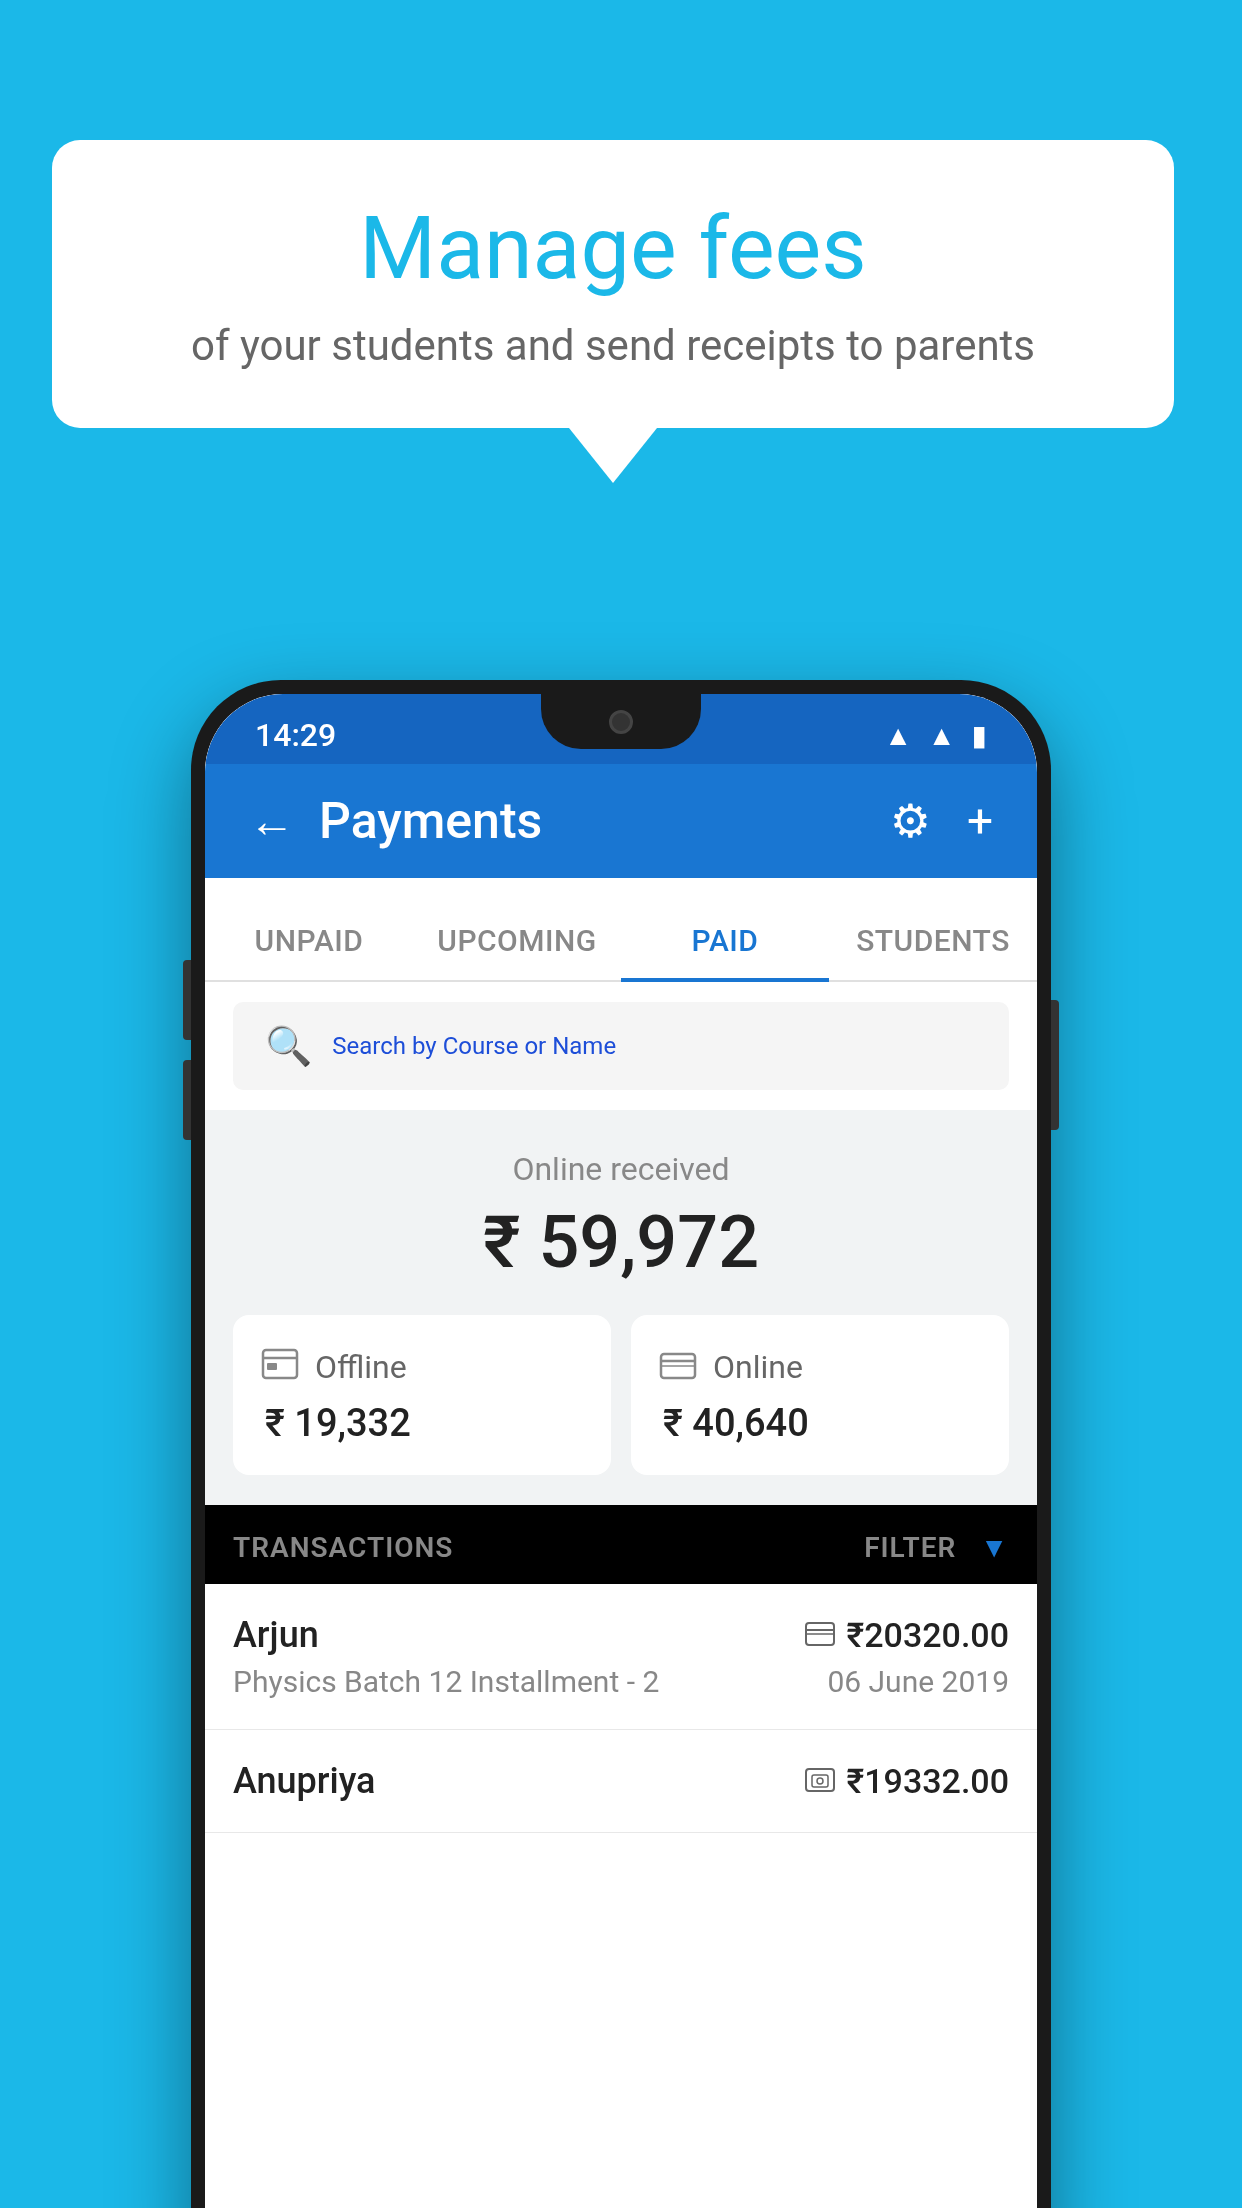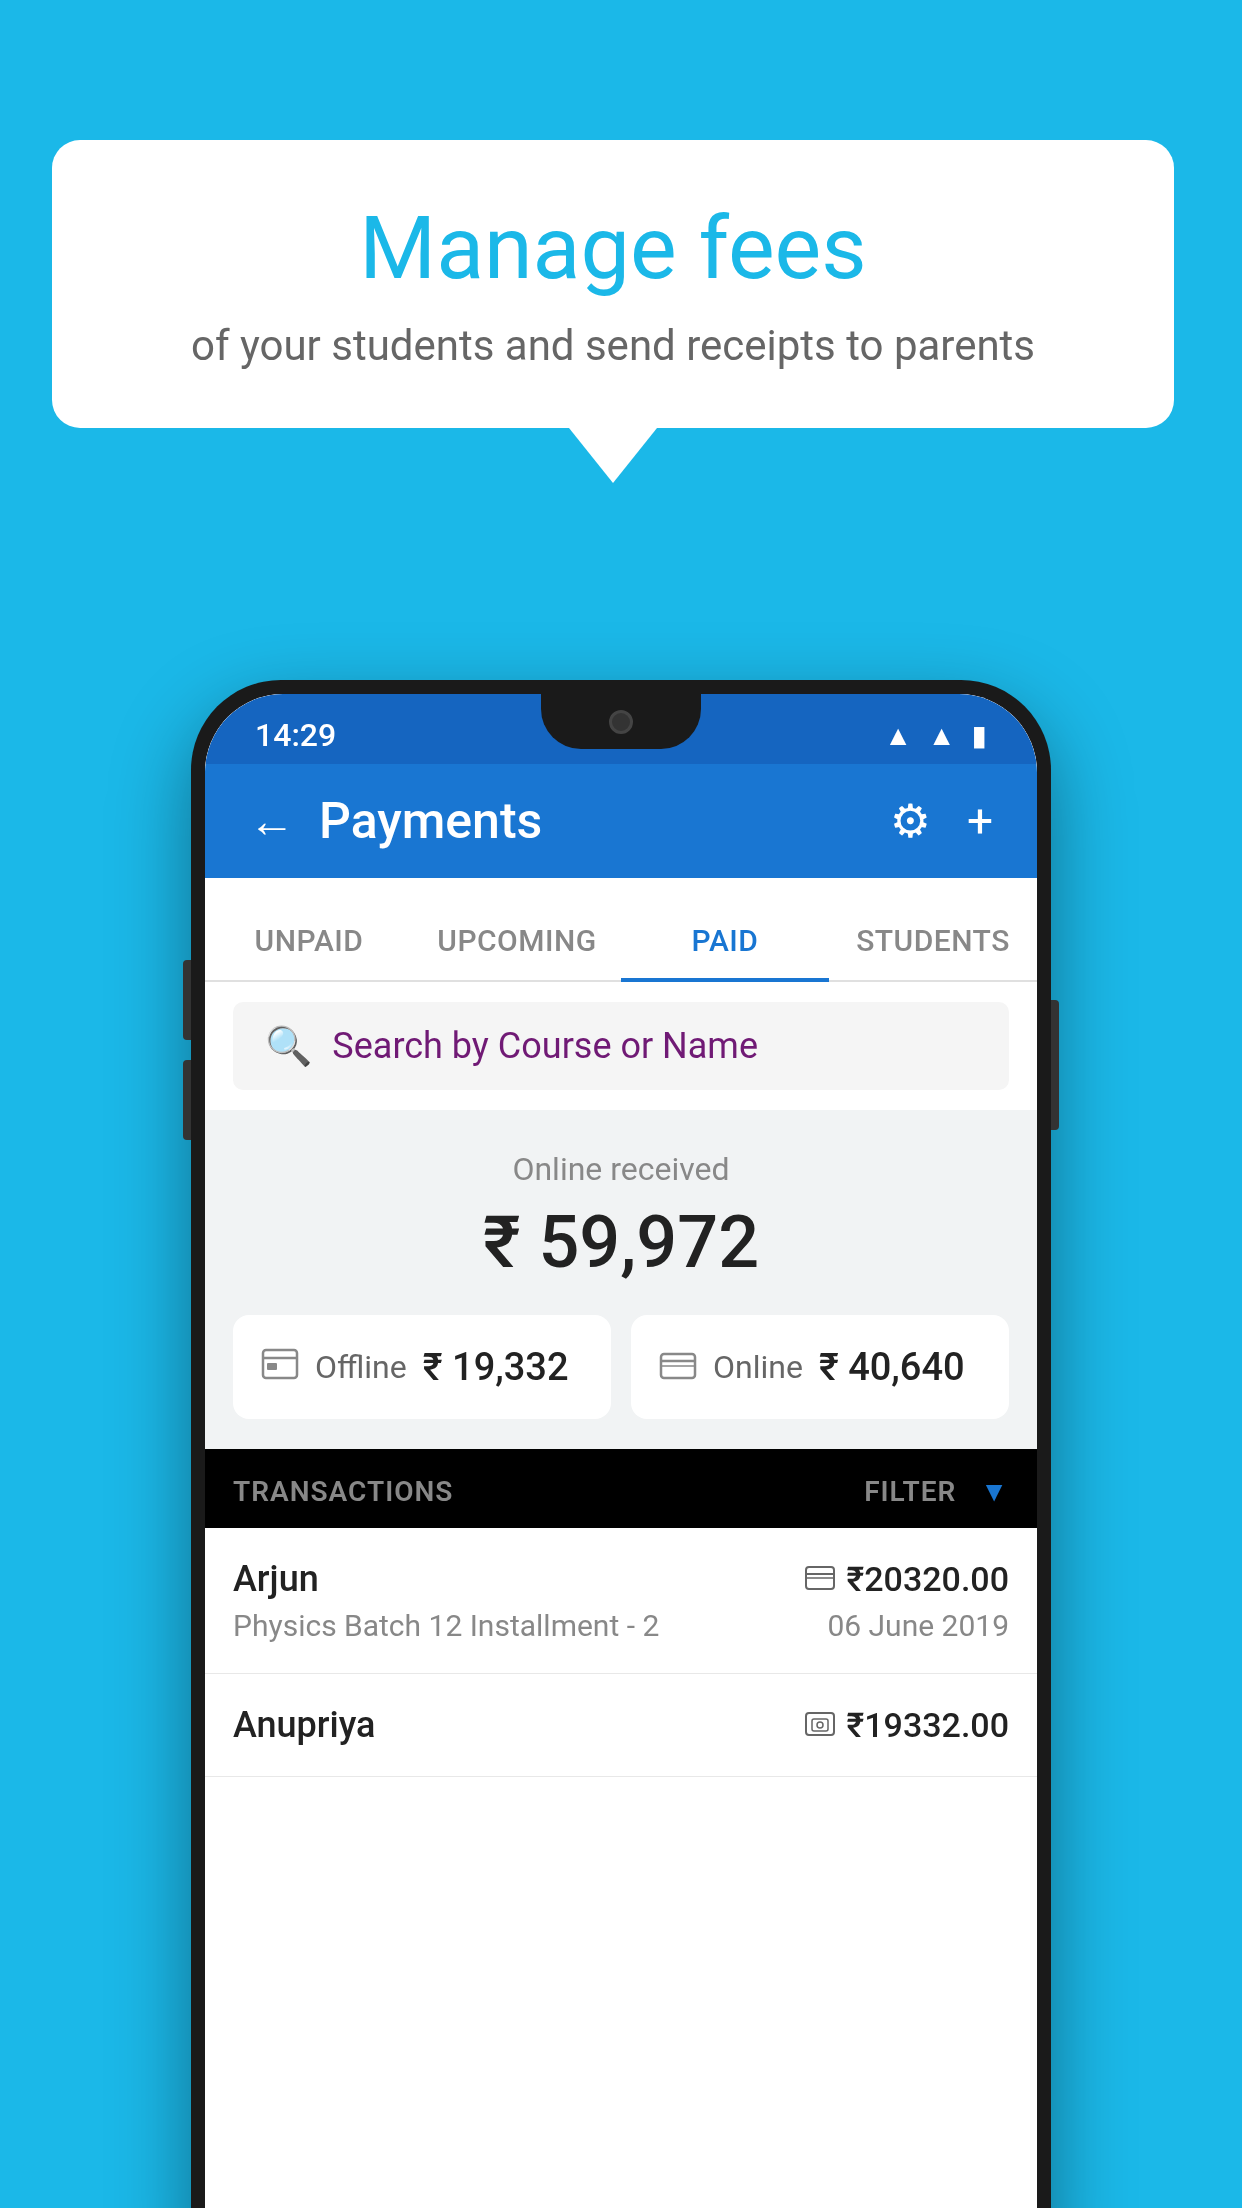--- a/index.html
+++ b/index.html
@@ -235,22 +235,22 @@
       align-items: center;
       gap: 20px;
     }
 
     .search-icon-el {
       color: #888;
       font-size: 38px;
     }
 
     .search-placeholder {
-      color: #701a75;
-      font-size: 36px;
+      color: #1d4ed8;
+      font-size: 24px;
     }
 
     
     .payment-summary {
       background: #f1f3f4;
       padding: 40px 28px 30px;
       text-align: center;
       flex-shrink: 0;
     }
 
@@ -272,21 +272,21 @@
       gap: 20px;
     }
 
     .payment-card {
       flex: 1;
       background: white;
       border-radius: 16px;
       padding: 30px 28px;
       text-align: left;
       display: flex;
-      flex-direction: row;
+      flex-direction: column;
       gap: 12px;
     }
 
     .payment-card-header {
       display: flex;
       align-items: center;
       gap: 16px;
     }
 
     .payment-card-icon {

